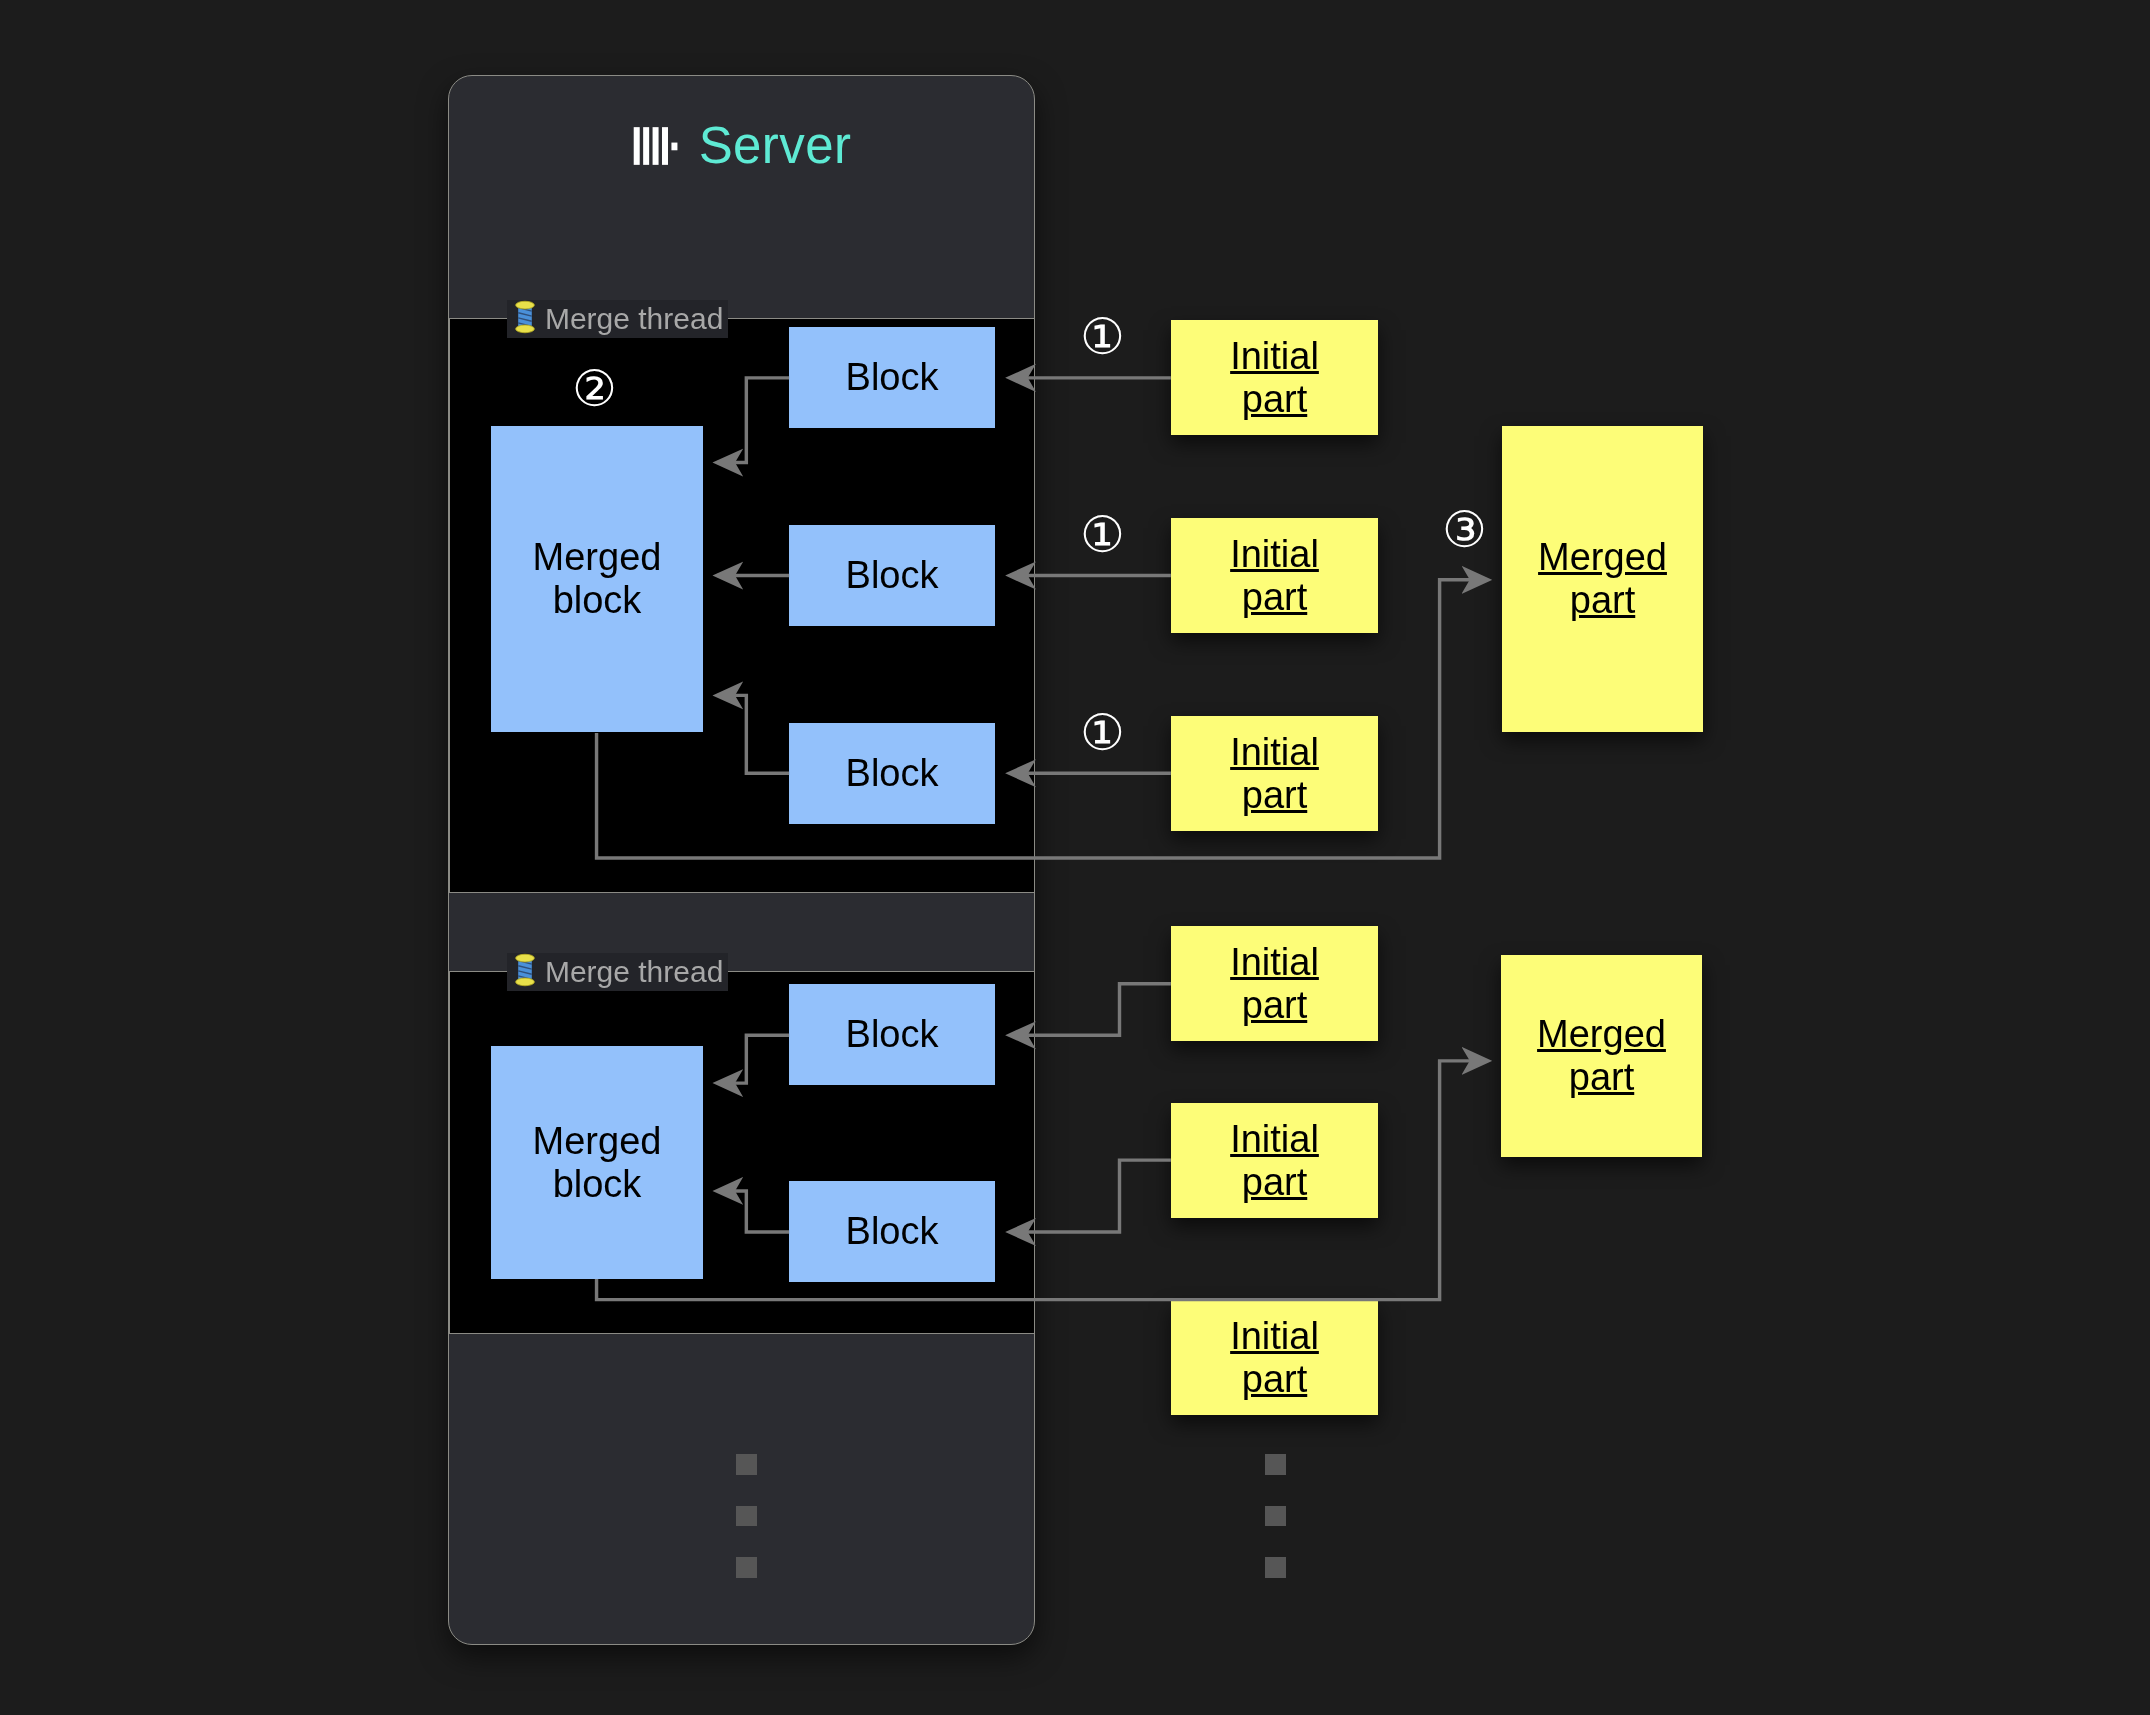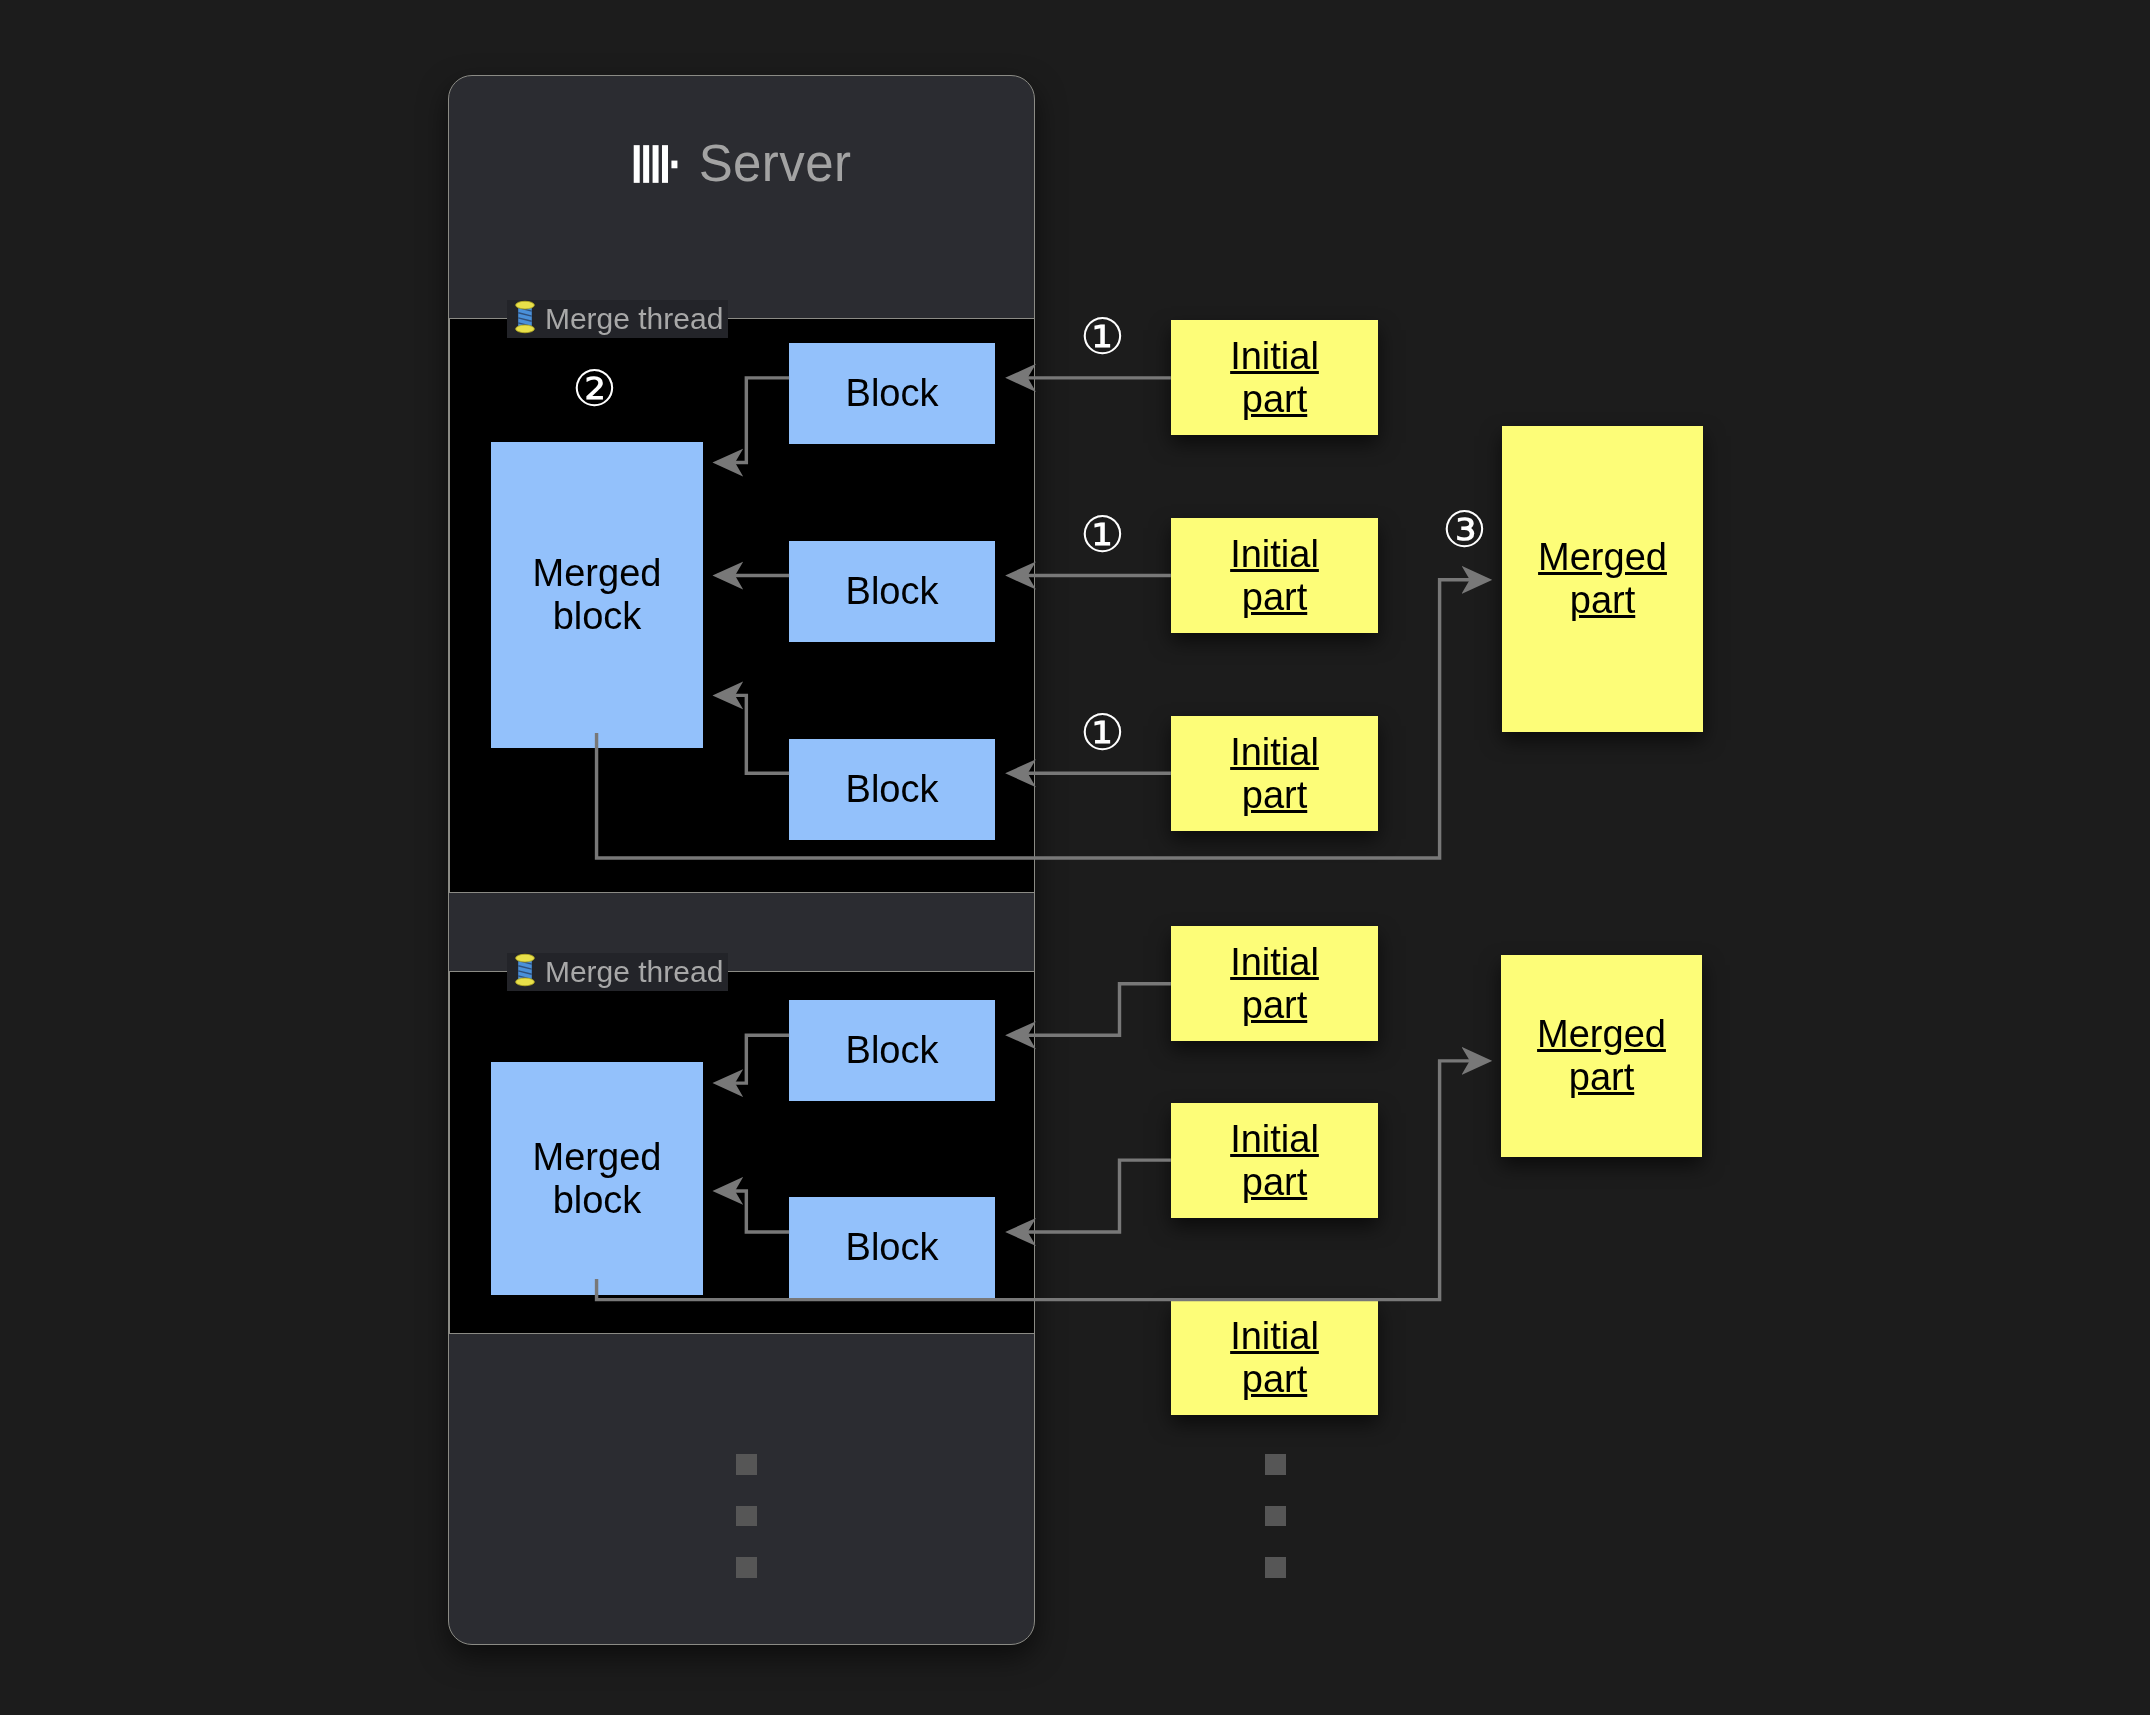--- a/index.html
+++ b/index.html
@@ -16,23 +16,23 @@
   .server-card{
     position:absolute;
     left:448px;top:75px;width:587px;height:1570px;
     background:#2b2c31;
     border:1.7px solid #8b8b85;
     border-radius:24px;
     box-shadow:0 12px 29px rgba(0,0,0,.55);
     box-sizing:border-box;
   }
   .server-title{
-    position:absolute;left:448px;top:124px;width:587px;height:79px;
+    position:absolute;left:448px;top:106px;width:587px;height:79px;
     display:flex;align-items:center;justify-content:center;gap:19px;
-    color:#a3a3a3;font-size:51px;font-weight:400;letter-spacing:0.4px;
+    color:#5eead4;font-size:51px;font-weight:400;letter-spacing:0.4px;
   }
   .ch-logo{display:block;}
 
   
   .merge-panel{
     position:absolute;
     background:#000000;
     border:1.7px solid #8b8b85;
     box-sizing:border-box;
   }
@@ -60,21 +60,21 @@
   .box{
     position:absolute;
     display:flex;align-items:center;justify-content:center;
     text-align:center;
     color:#000000;
     font-size:38px;
     line-height:1.12;
     box-sizing:border-box;
     z-index:4;
   }
-  .box.blue{background:#93c1fb;margin-top:16px;}
+  .box.blue{background:#93c1fb;}
   .box.yellow{background:#fdfd78;box-shadow:0 8.6px 19px rgba(0,0,0,.62);text-decoration:underline;}
   .box span{display:block;}
 
   
   #blk-1{left:789px;top:327px;width:206px;height:101px;}
   #blk-2{left:789px;top:525px;width:206px;height:101px;}
   #blk-3{left:789px;top:723px;width:206px;height:101px;}
   
   #mblk-1{left:491px;top:426px;width:212px;height:306px;}
 

